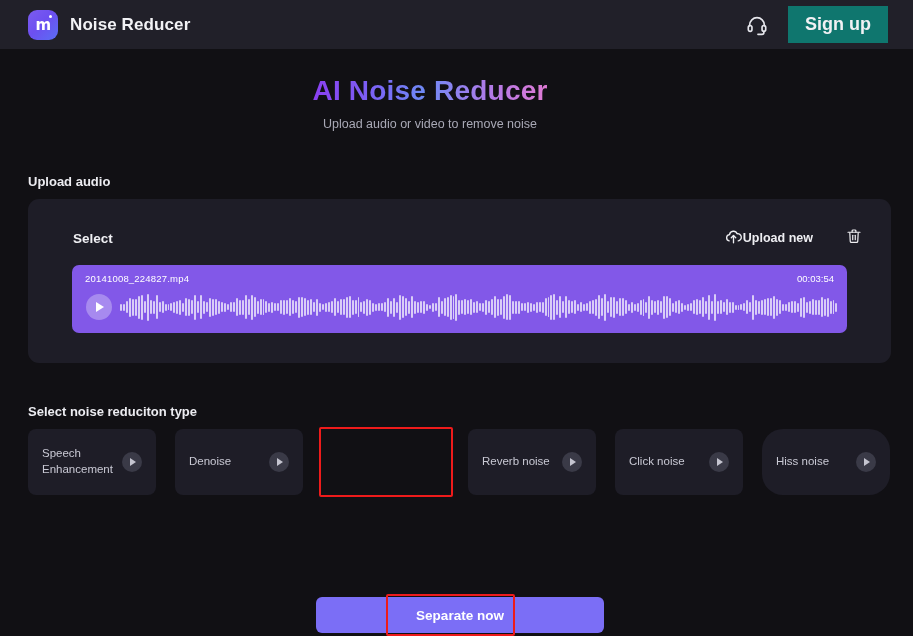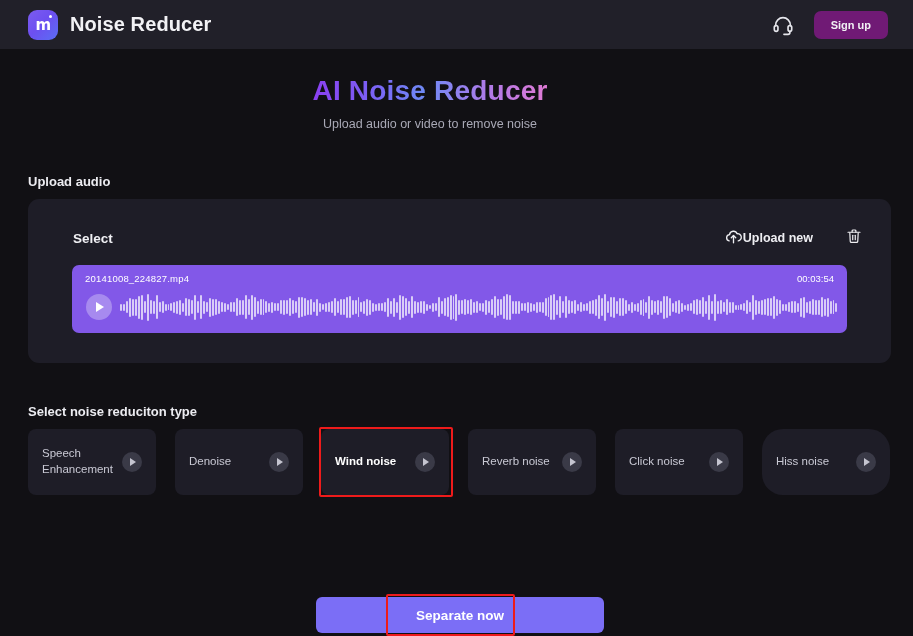--- a/index.html
+++ b/index.html
@@ -29,31 +29,31 @@
     font-family: "DejaVu Sans", sans-serif;
     font-size: 15px; font-weight: 700; color: #ffffff; line-height: 1;
     letter-spacing: -0.5px; margin-top: 1px;
   }
   .logo .dot {
     position: absolute; right: 6px; top: 5px;
     width: 3px; height: 3px; border-radius: 50%; background: #ffffff;
   }
   .brand-name {
     margin-left: 12px; color: #f2f2f5;
-    font-size: 20px; font-weight: 700; letter-spacing: .1px;
+    font-size: 17px; font-weight: 700; letter-spacing: .1px;
   }
   .header-right {
     margin-left: auto; margin-right: 25px;
     display: flex; align-items: center; gap: 20px;
   }
   .support-icon { width: 22px; height: 22px; color: #e6e6ec; cursor: pointer; }
   .signup-btn {
-    background: #701a75; color: #f1f1f4;
-    font-size: 11px; font-weight: 700;
-    border-radius: 7px; padding: 8px 17px; cursor: pointer;
+    background: #0f766e; color: #f1f1f4;
+    font-size: 18px; font-weight: 700;
+    border-radius: 0; padding: 8px 17px; cursor: pointer;
     border: none; font-family: "Liberation Sans", sans-serif;
   }
 
   
   .hero { position: absolute; left: 0; top: 49px; width: 860px; text-align: center; }
   .hero h1 {
     margin-top: 26px;
     font-size: 28px; font-weight: 700; letter-spacing: .2px;
     background: linear-gradient(90deg, #8b3ff0 0%, #7d5cf5 22%, #6f8af5 48%, #b07ae8 75%, #e07ad4 100%);
     -webkit-background-clip: text; background-clip: text;
@@ -476,26 +476,20 @@
         <div class="type-play">
           <div class="tri"></div>
         </div>
       </div>
       <div class="type-card" style="left: 147px;">
         <div class="type-label">Denoise</div>
         <div class="type-play">
           <div class="tri"></div>
         </div>
       </div>
-      <div class="type-card selected" style="left: 293px;">
-        <div class="type-label">Wind noise</div>
-        <div class="type-play">
-          <div class="tri"></div>
-        </div>
-      </div>
       <div class="type-card" style="left: 440px;">
         <div class="type-label">Reverb noise</div>
         <div class="type-play">
           <div class="tri"></div>
         </div>
       </div>
       <div class="type-card" style="left: 587px;">
         <div class="type-label">Click noise</div>
         <div class="type-play">
           <div class="tri"></div>

